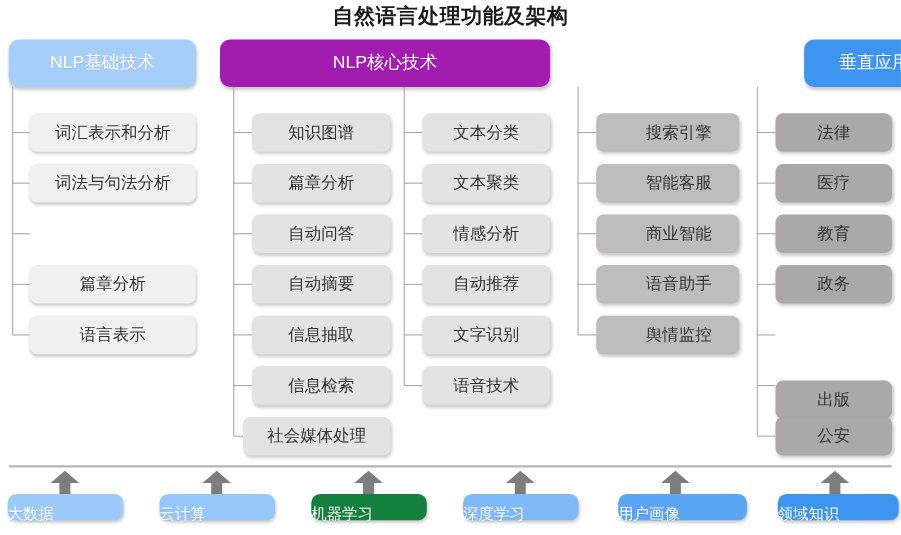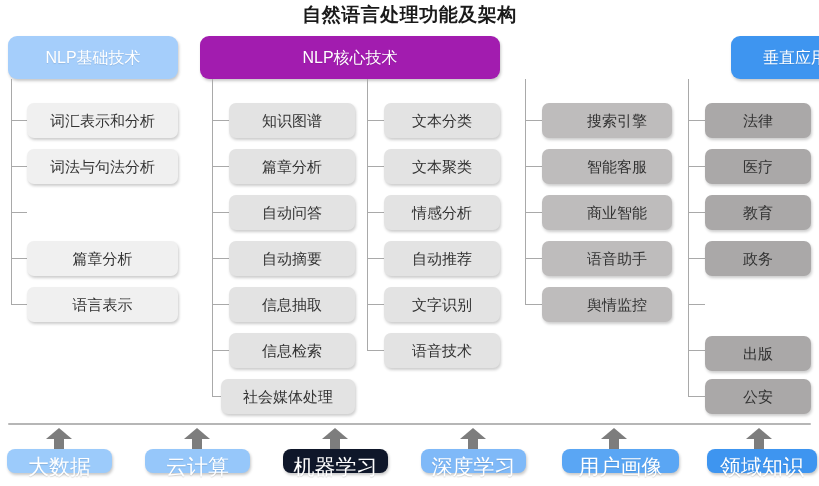--- a/index.html
+++ b/index.html
@@ -49,21 +49,21 @@
   .arrow .shaft{
     position:absolute;left:8px;top:8px;width:10px;height:14px;background:#7d7d7d;
   }
   .arrow .head{
     position:absolute;left:0;top:0;width:0;height:0;
     border-left:13px solid transparent;border-right:13px solid transparent;
     border-bottom:11px solid #7d7d7d;
   }
   .base-box{
     position:absolute;height:24px;line-height:36px;border-radius:8px;
-    text-align:center;color:#ffffff;font-size:21px;font-weight:500;
+    text-align:left;color:#ffffff;font-size:14px;font-weight:500;
     box-shadow:1px 2px 3px rgba(0,0,0,.22);
     text-shadow:0 1px 1px rgba(0,0,0,.12);
   }
   #watermark{
     position:absolute;right:6px;bottom:-2px;font-size:11px;color:#d8d8d8;
     letter-spacing:1px;user-select:none;
   }
 </style>
 </head>
 <body>
@@ -162,21 +162,21 @@
 
   <div class="stub" style="left:688px;top:212px;width:17px;"></div>
   <div class="item g4" style="left:705px;top:195px;width:106px;">教育</div>
 
   <div class="stub" style="left:688px;top:258px;width:17px;"></div>
   <div class="item g4" style="left:705px;top:241px;width:106px;">政务</div>
 
   <div class="stub" style="left:688px;top:304px;width:17px;"></div>
 
   <div class="stub" style="left:688px;top:350px;width:17px;"></div>
-  <div class="item g4" style="left:705px;top:336px;width:106px;">出版</div>
+  <div class="item g4" style="left:705px;top:346px;width:106px;">出版</div>
 
   <div class="stub" style="left:688px;top:396px;width:17px;"></div>
   <div class="item g4" style="left:705px;top:379px;width:106px;">公安</div>
 
   <div id="baseline"></div>
 
   <div class="arrow" style="left:46px;top:428px;">
     <span class="head"></span>
       <span class="shaft"></span>
     </div>
@@ -185,21 +185,21 @@
   <div class="arrow" style="left:184px;top:428px;">
     <span class="head"></span>
       <span class="shaft"></span>
     </div>
   <div class="base-box" style="left:145px;top:449px;width:105px;background:#96c7fa;">云计算</div>
 
   <div class="arrow" style="left:322px;top:428px;">
     <span class="head"></span>
       <span class="shaft"></span>
     </div>
-  <div class="base-box" style="left:283px;top:449px;width:105px;background:#0f172a;font-family:Liberation Serif, serif;">机器学习</div>
+  <div class="base-box" style="left:283px;top:449px;width:105px;background:#15803d;">机器学习</div>
 
   <div class="arrow" style="left:460px;top:428px;">
     <span class="head"></span>
       <span class="shaft"></span>
     </div>
   <div class="base-box" style="left:421px;top:449px;width:105px;background:#7fb9f8;">深度学习</div>
 
   <div class="arrow" style="left:601px;top:428px;">
     <span class="head"></span>
       <span class="shaft"></span>

